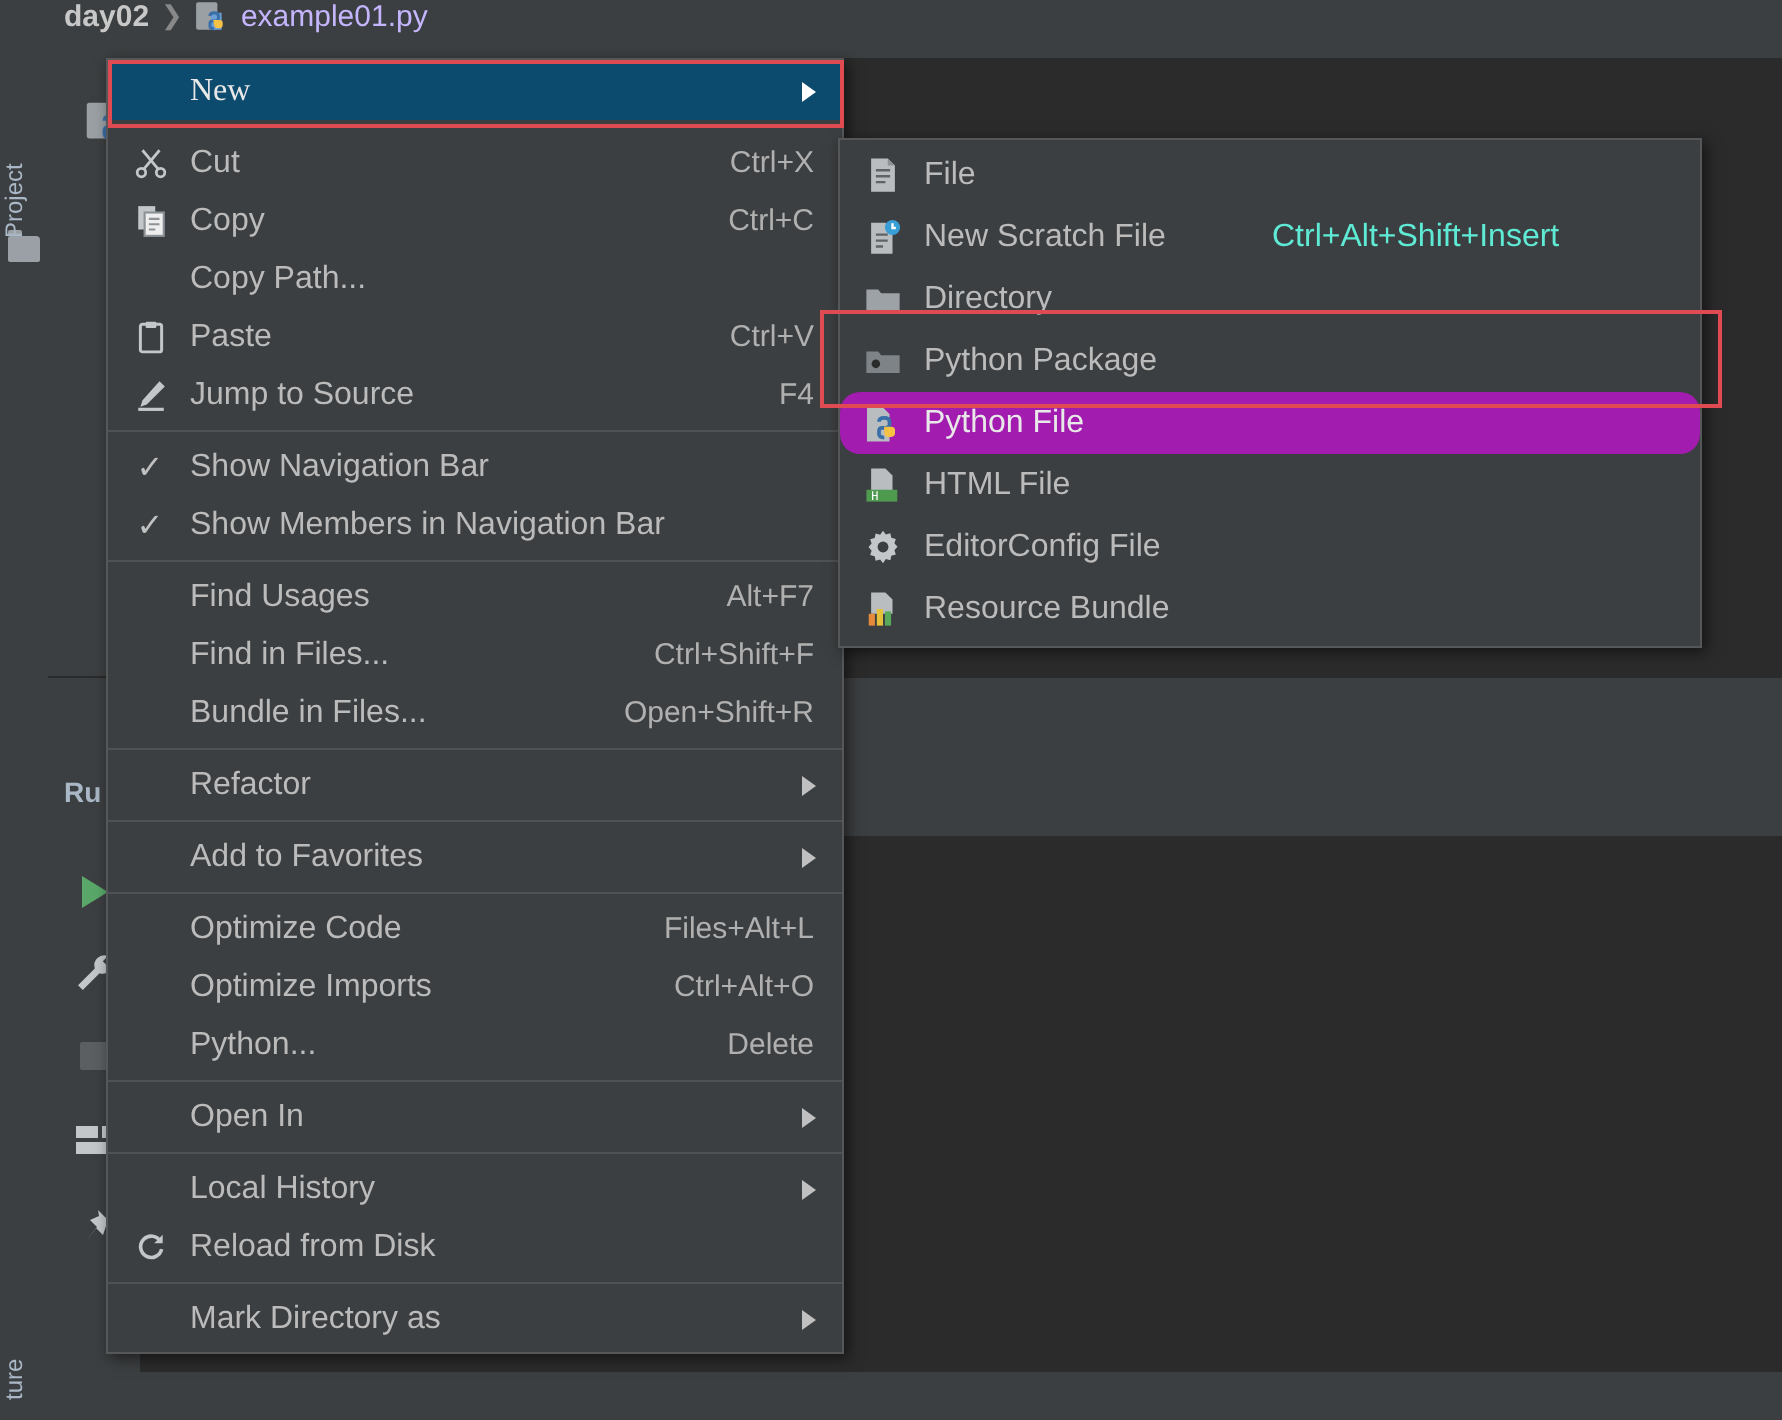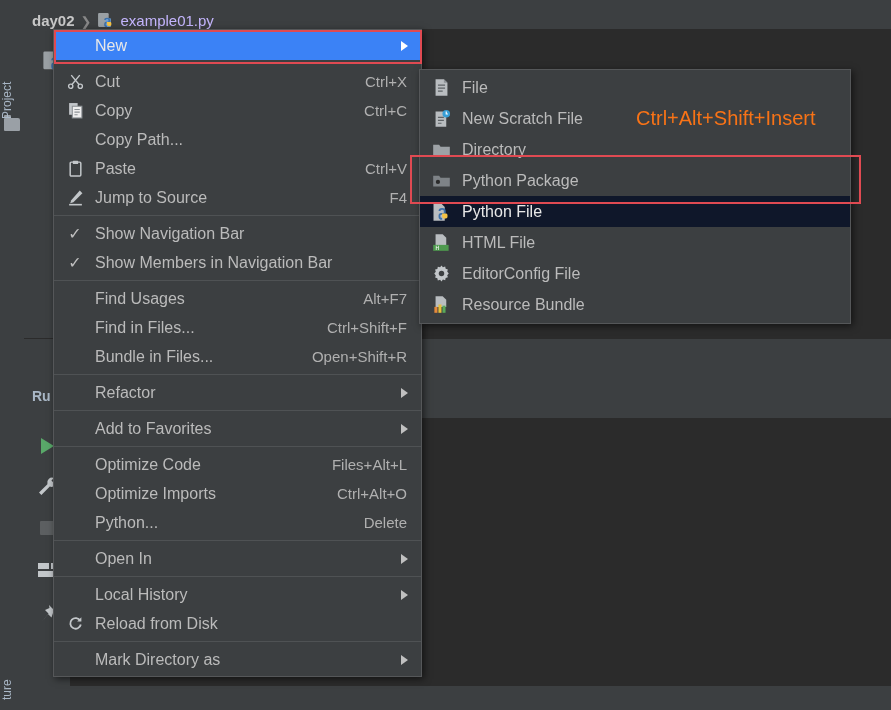--- a/index.html
+++ b/index.html
@@ -31,21 +31,21 @@
   }
   .stripe-folder:before{
     content:"";position:absolute;left:0;top:-3px;width:7px;height:3px;
     background:#9aa0a6;border-radius:1px 1px 0 0;
   }
 
   
   #navbar{
     position:absolute;left:24px;top:0;right:0;height:29px;
     background:#3c3f41;
-    display:flex;align-items:flex-end;padding-left:8px;gap:6px;
+    display:flex;align-items:flex-start;padding-left:8px;gap:6px;
   }
   #navbar .crumb{color:#c4b5fd;font-size:15px;}
   #navbar .crumb.bold{font-weight:bold;color:#c8c8c8;}
   #navbar .sep{color:#888;font-size:13px;}
 
   
   #project-panel{
     position:absolute;left:24px;top:29px;width:46px;height:309px;
     background:#3c3f41;border-right:1px solid #2f2f2f;
   }
@@ -121,21 +121,21 @@
   }
   .mi .lbl{margin-left:41px;white-space:nowrap;}
   .mi .acc{
     position:absolute;right:14px;color:#b0b0b0;font-size:15px;white-space:nowrap;
   }
   .mi .arr{
     position:absolute;right:13px;width:0;height:0;
     border-left:7px solid #c0c0c0;
     border-top:5px solid transparent;border-bottom:5px solid transparent;
   }
-  .mi.sel{background:#3b82f6;color:#e8e8e8;}
+  .mi.sel{background:#0c4a6e;color:#e8e8e8;font-family:Liberation Serif, serif;}
   .mi.sel .arr{border-left-color:#ffffff;}
   .sepline{height:1px;background:#4f5254;margin:3px 0;}
   .ck{color:#c0c0c0;font-size:16px;}
 
   
   #sub-menu{
     position:absolute;left:419px;top:29px;width:430px;
     background:#3c3f41;
     border:1px solid #555759;
     box-shadow:2px 2px 7px rgba(0,0,0,.55);
@@ -145,22 +145,22 @@
   }
   .smi{
     position:relative;height:31px;display:flex;align-items:center;
     color:#bbbbbb;font-size:16px;cursor:default;
   }
   .smi .ic{
     position:absolute;left:9px;top:0;width:24px;height:31px;
     display:flex;align-items:center;justify-content:center;
   }
   .smi .lbl{margin-left:42px;white-space:nowrap;}
-  .smi .acc{position:absolute;left:216px;color:#f97316;font-size:20px;white-space:nowrap;}
-  .smi.sel{background:#0f172a;color:#e8e8e8;}
+  .smi .acc{position:absolute;left:216px;color:#5eead4;font-size:16px;white-space:nowrap;}
+  .smi.sel{background:#a21caf;color:#e8e8e8;border-radius:10px;}
 
   
   .annot{
     position:absolute;border:2px solid #e04a52;z-index:90;
     pointer-events:none;background:transparent;
   }
   #annot-new{left:54px;top:30px;width:364px;height:30px;}
   #annot-pyfile{left:410px;top:155px;width:447px;height:45px;}
 </style>
 </head>

